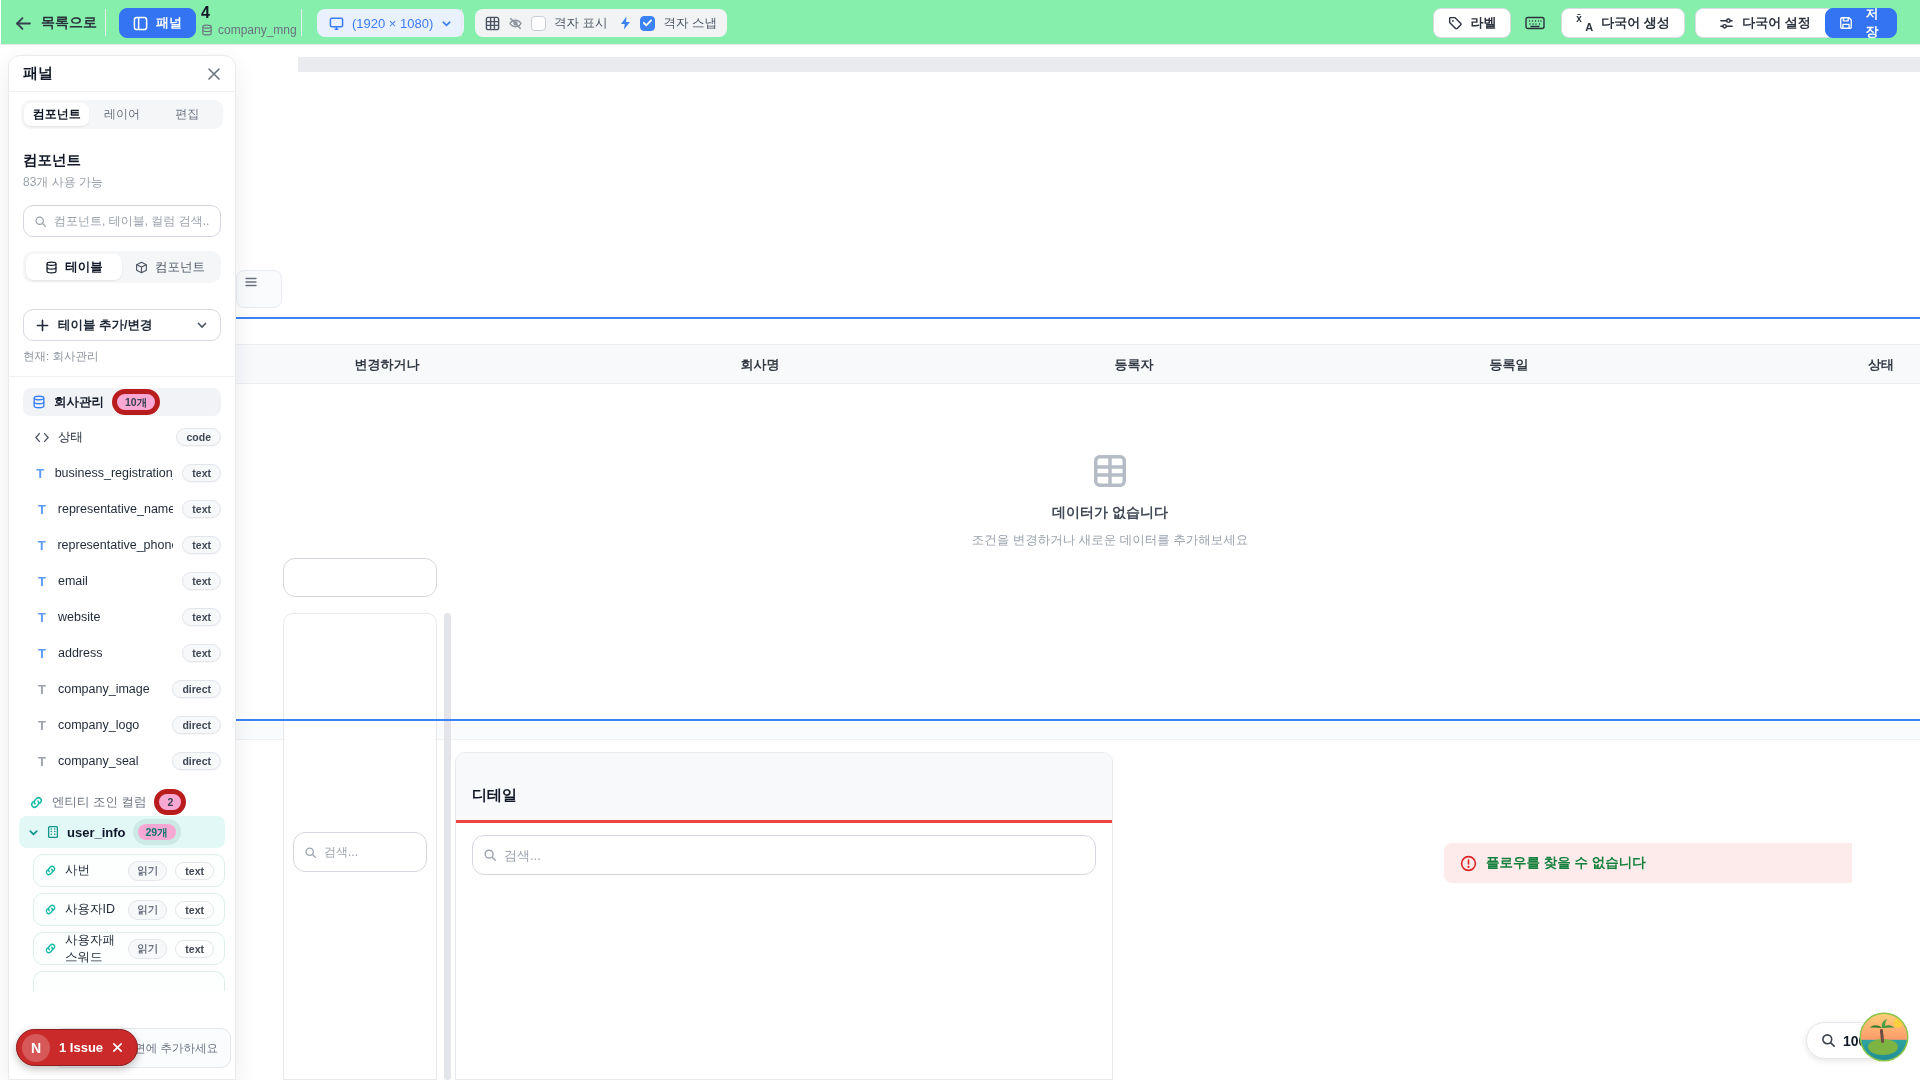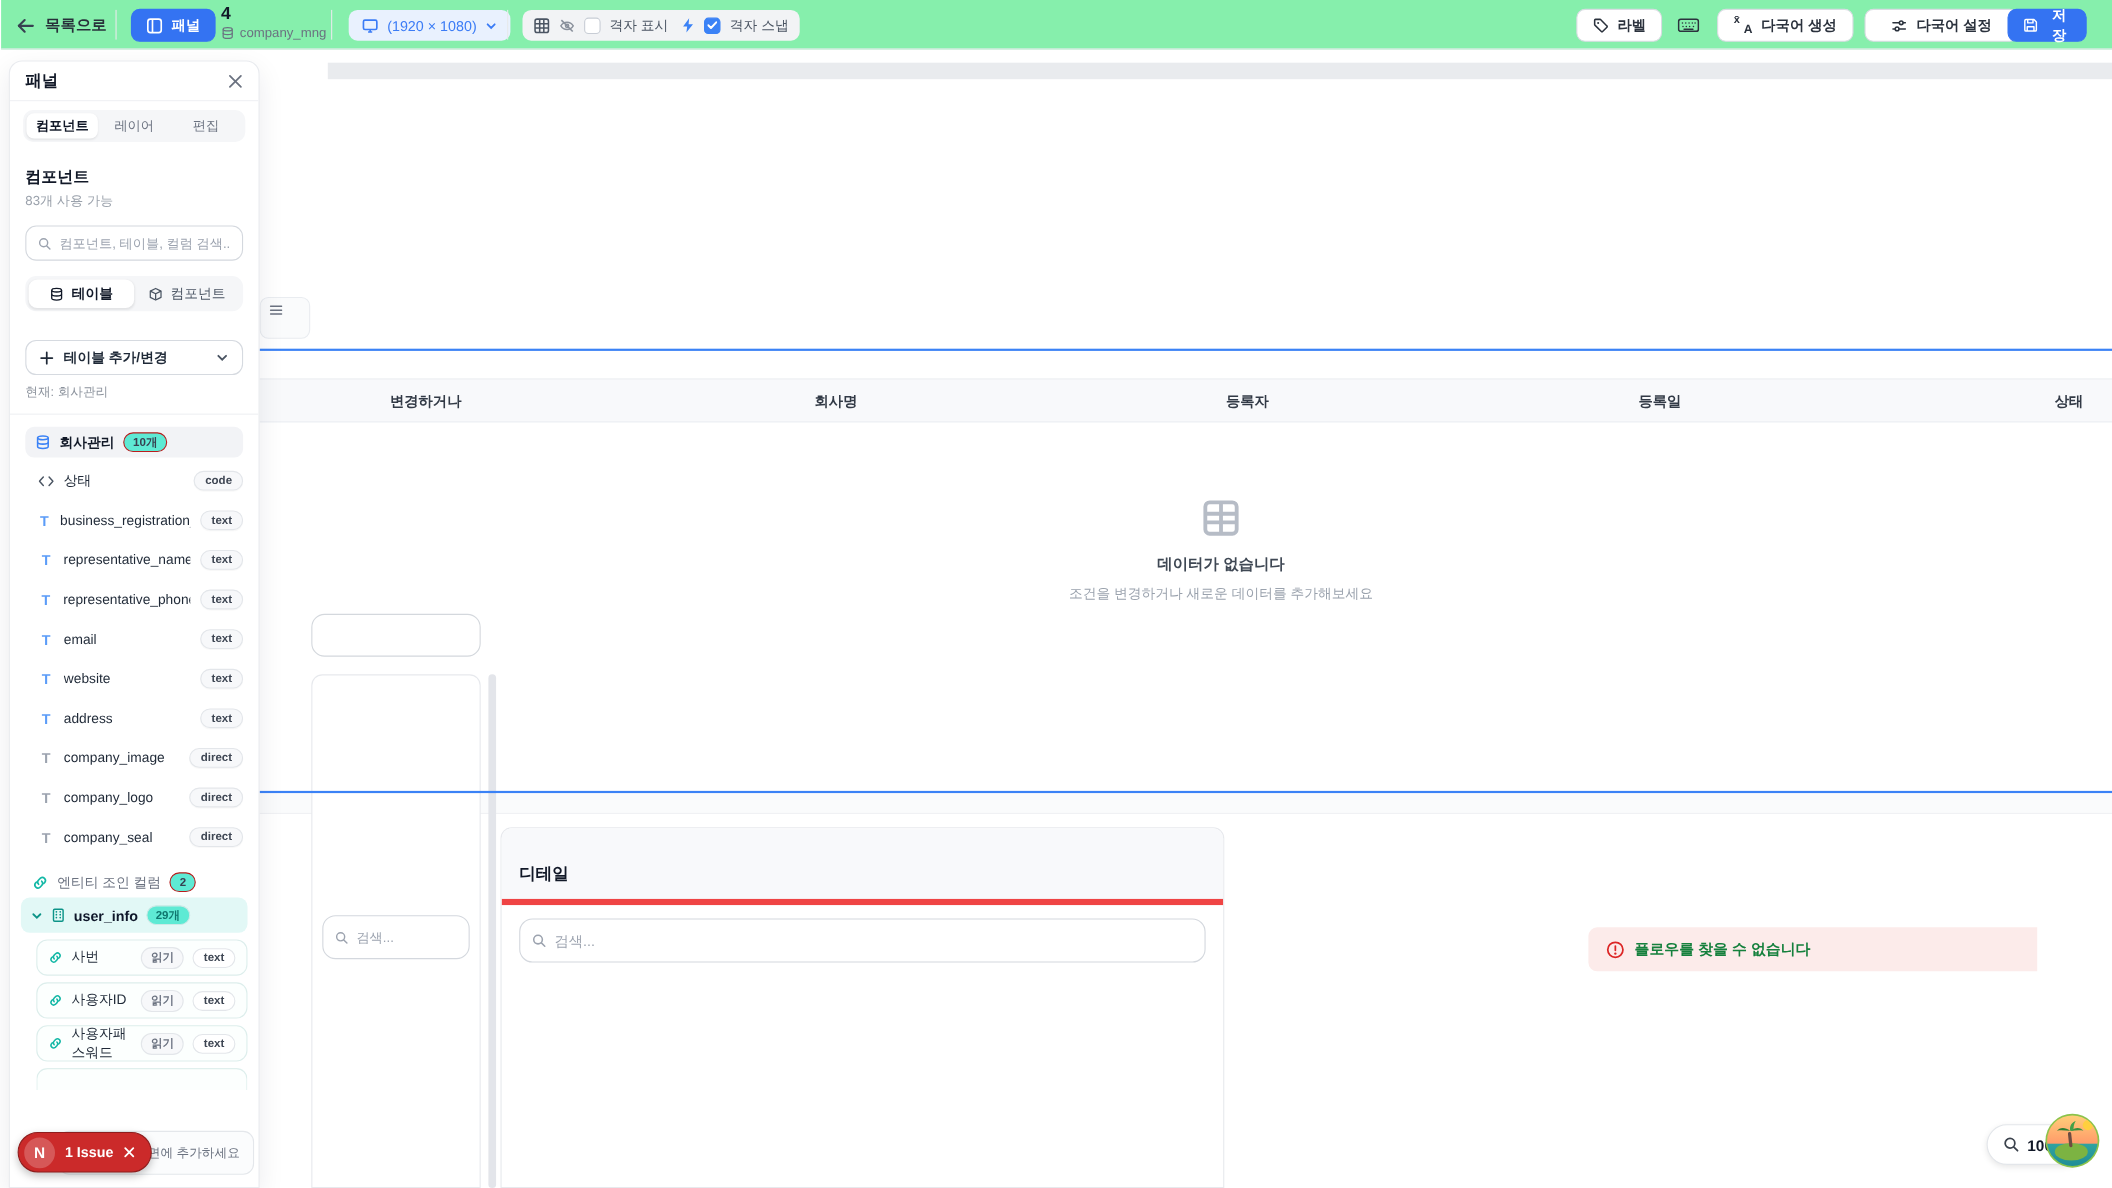--- a/index.html
+++ b/index.html
@@ -33,21 +33,21 @@
   .search-box input::placeholder { color:#9ca3af; }
   .mode-toggle { margin:14px 14px 0; background:#f5f6f8; border-radius:10px; padding:3px; display:flex; }
   .mode { flex:1; height:26px; display:flex; align-items:center; justify-content:center; gap:7px; font-size:12.5px; color:#4b5563; border-radius:8px; cursor:pointer; }
   .mode.active { background:#fff; font-weight:700; color:#111827; box-shadow:0 1px 2px rgba(0,0,0,.08); }
   .add-table { margin:26px 14px 0; height:32px; border:1px solid #d6dae0; border-radius:10px; background:#fff; display:flex; align-items:center; padding:0 12px; gap:9px; font-size:12.5px; font-weight:600; color:#1f2937; cursor:pointer; }
   .add-table .sp { flex:1; }
   .cur-label { margin:8px 14px 0; font-size:11.5px; color:#8b929c; }
   .panel-hr { margin:12px 0 0; height:1px; background:#eef0f3; }
   .tbl-row { margin:11px 14px 0; height:28px; background:#f2f3f6; border-radius:8px; display:flex; align-items:center; gap:8px; padding:0 9px; cursor:pointer; }
   .tbl-row .nm { font-size:12.5px; font-weight:700; color:#111827; }
-  .pill { border:1px solid #b91c1c; background:#5eead4; border-radius:999px; font-size:10.5px; font-weight:700; color:#374151; padding:2px 8px; line-height:1.2; }
+  .pill { border:5px solid #b91c1c; background:#f9a8d4; border-radius:999px; font-size:10.5px; font-weight:700; color:#374151; padding:2px 8px; line-height:1.2; }
   .col-row { position:relative; height:30px; margin:6px 14px 0 26px; display:flex; align-items:center; gap:9px; cursor:pointer; }
   .col-row .nm { font-size:12.5px; color:#1f2937; font-weight:500; white-space:nowrap; overflow:hidden; max-width:130px; }
   .col-row .badge { margin-left:auto; border:1px solid #e3e6ea; background:#f7f8fa; border-radius:999px; font-size:10.5px; font-weight:700; color:#3f4754; padding:2px 9px; box-shadow:0 1px 1px rgba(0,0,0,.03); }
   .t-ic { font-size:13px; font-weight:700; width:14px; text-align:center; }
   .t-blue { color:#5b9cf8; } .t-gray { color:#9ca3af; }
   .join-row { height:28px; margin:12px 14px 0 20px; display:flex; align-items:center; gap:8px; }
   .join-row .nm { font-size:12.5px; color:#6b7280; }
   .uinfo { margin:0 10px 0; height:32px; background:#e2f8f6; border-radius:8px; display:flex; align-items:center; gap:7px; padding:0 9px; cursor:pointer; }
   .uinfo .nm { font-size:13px; font-weight:700; color:#0f172a; }
   .uinfo .pill { border-color:#cde9e6; color:#0f766e; }
@@ -70,21 +70,21 @@
   .empty { position:absolute; left:960px; top:452px; width:300px; text-align:center; }
   .empty .ti { margin-top:14px; font-size:14px; font-weight:600; color:#3f4854; }
   .empty .su { margin-top:10px; font-size:12.5px; color:#9aa2ad; }
   .pag-strip { position:absolute; left:236px; top:722px; width:1684px; height:18px; background:#fafbfc; border-bottom:1px solid #f0f1f4; }
 
   .partial-input { position:absolute; left:283px; top:558px; width:154px; height:39px; border:1px solid #d4d8dd; border-radius:12px; background:#fff; }
   .left-list { position:absolute; left:283px; top:613px; width:154px; height:467px; border:1px solid #e7e9ed; border-radius:10px 10px 0 0; background:#fff; }
   .left-list .search-box { position:absolute; left:9px; top:218px; width:134px; height:40px; border-radius:12px; }
   .v-handle { position:absolute; left:444px; top:613px; width:7px; height:467px; background:#e3e5ea; border-radius:4px; cursor:col-resize; }
   .detail { position:absolute; left:455px; top:752px; width:658px; height:328px; border:1px solid #e7e9ed; border-radius:10px 10px 0 0; background:#fff; }
-  .detail-hd { height:70px; background:#f8f9fb; border-bottom:6px solid #ef4444; border-radius:10px 10px 0 0; display:flex; align-items:center; padding:18px 16px 0; font-size:15px; font-weight:700; color:#111827;font-family:Liberation Serif, serif; }
+  .detail-hd { height:70px; background:#f8f9fb; border-bottom:3px solid #ef4444; border-radius:10px 10px 0 0; display:flex; align-items:center; padding:18px 16px 0; font-size:15px; font-weight:700; color:#111827;font-family:Liberation Serif, serif; }
   .detail .search-box { margin:12px 16px 0; height:40px; border-radius:12px; }
 
   .flow-alert { position:absolute; left:1444px; top:843px; width:408px; height:40px; background:#fcebea; border-radius:8px 0 0 8px; display:flex; align-items:center; gap:9px; padding:0 16px; color:#15803d; font-size:13.5px; font-weight:600; }
 
   .zoom-pill { position:absolute; left:1806px; top:1022px; height:37px; border:1px solid #e3e6ea; border-radius:999px; background:#fff; box-shadow:0 2px 6px rgba(0,0,0,.10); display:flex; align-items:center; gap:7px; padding:0 14px; font-size:14px; font-weight:600; color:#111827; z-index:10; }
   .sticker { position:absolute; left:1858px; top:1011px; width:52px; height:52px; z-index:11; }
 </style>
 </head>
 <body>
 

